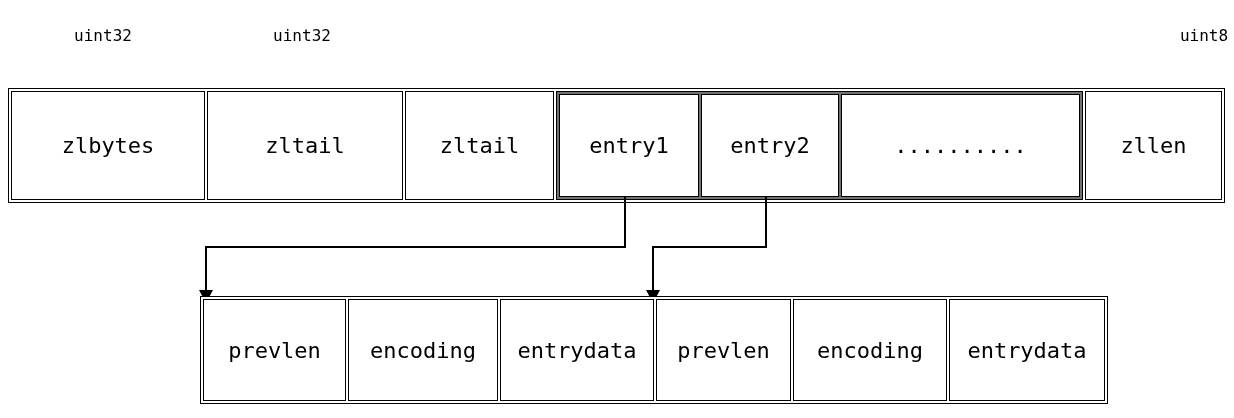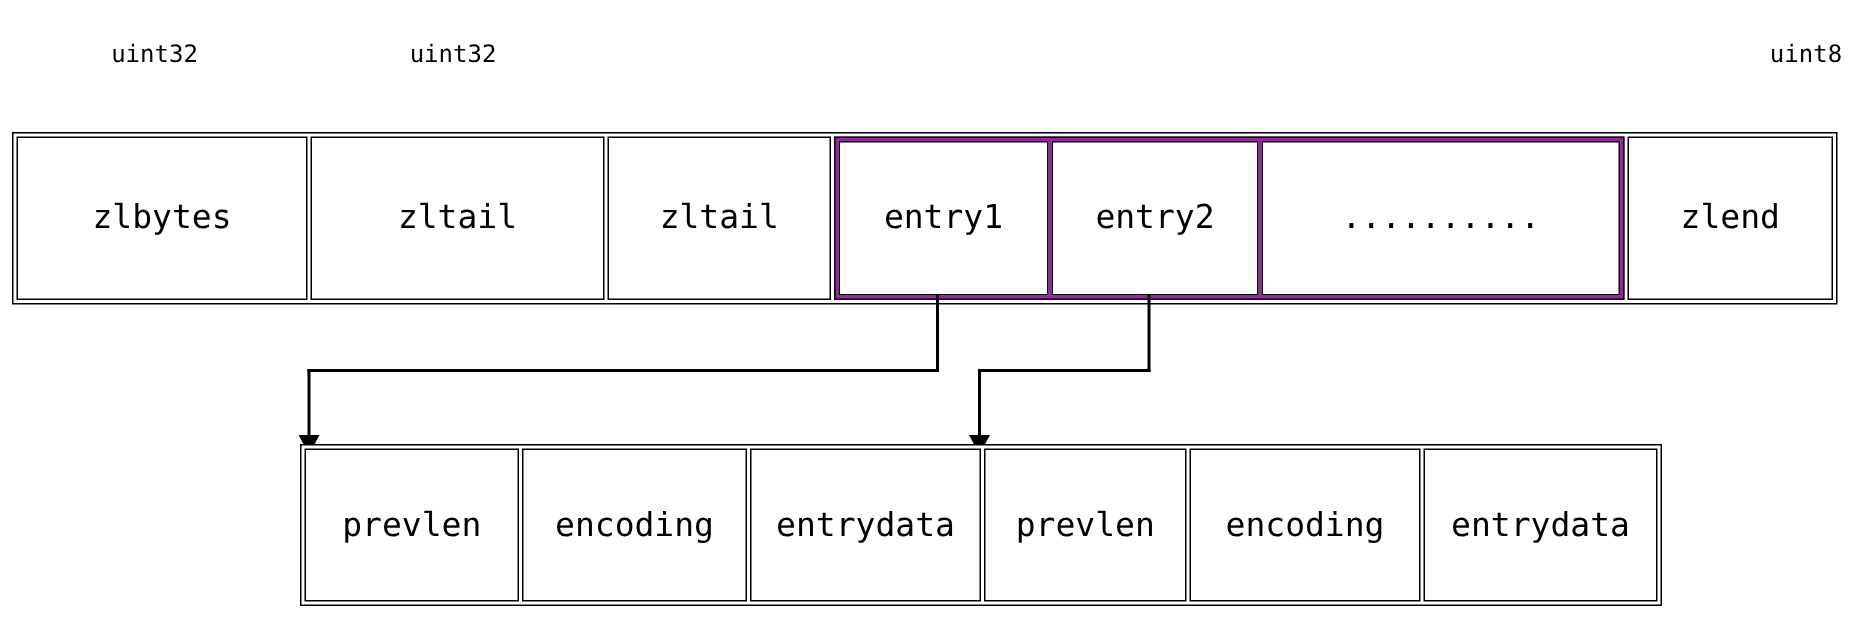--- a/index.html
+++ b/index.html
@@ -54,21 +54,21 @@
   }
   table.inner {
     position: relative;
     border-collapse: separate;
     border-spacing: 2px;
     border: 1px solid #000000;
     table-layout: fixed;
     width: 100%;
     height: 109px;
     margin: 0;
-    background: #a21caf;
+    background: #737373;
   }
   table.inner td {
     border: 1px solid #000000;
     text-align: center;
     vertical-align: middle;
     font-size: 22px;
     padding: 0;
   }
   table.bottom {
     left: 200px;
@@ -108,21 +108,21 @@
           <table class="inner">
             <tbody>
               <tr>
                 <td style="width:138px">entry1</td>
                 <td style="width:136px">entry2</td>
                 <td>..........</td>
               </tr>
             </tbody>
           </table>
         </td>
-        <td>zlend</td>
+        <td>zllen</td>
       </tr>
     </tbody>
   </table>
 
   <div class="cline" style="left:624px; top:196px; width:2px;  height:52px"></div>
   <div class="cline" style="left:205px; top:246px; width:421px; height:2px"></div>
   <div class="cline" style="left:205px; top:246px; width:2px;  height:46px"></div>
   <div class="arrowhead" style="left:199px; top:290px"></div>
 
   <div class="cline" style="left:765px; top:196px; width:2px;  height:52px"></div>

